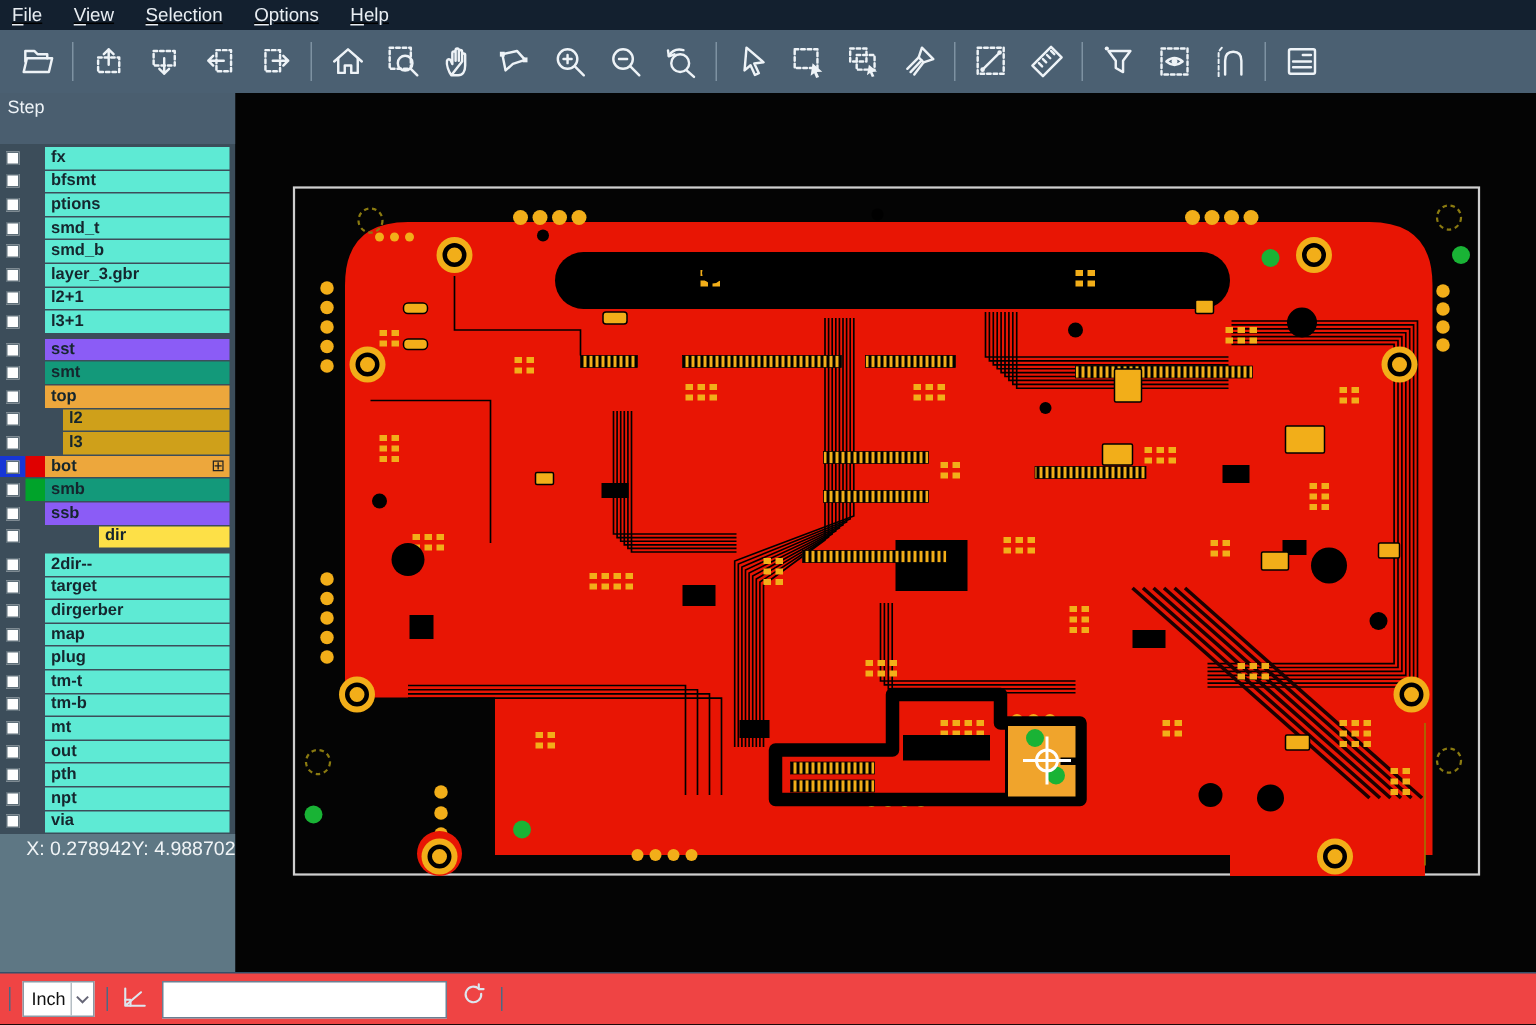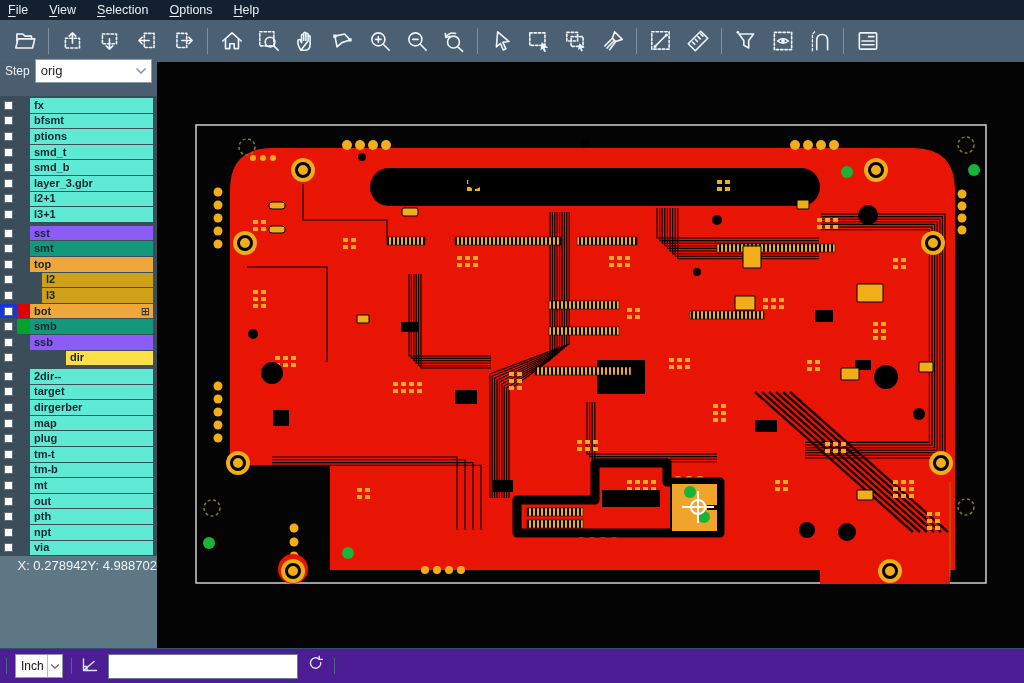--- a/index.html
+++ b/index.html
@@ -1,20 +1,20 @@
 <!DOCTYPE html>
 <html><head>
 <meta charset="utf-8">
 <style>
   html,body{margin:0;padding:0;background:#000;}
   *{box-sizing:border-box;}
   .app{position:relative;width:1024px;height:683px;overflow:hidden;font-family:"Liberation Sans",sans-serif;background:#000;}
 
   
-  .menubar{position:absolute;left:0;top:0;width:1024px;height:20px;background:#13202f;display:flex;align-items:center;padding-left:8px;gap:21px;}
+  .menubar{position:absolute;left:0;top:0;width:1024px;height:20px;background:#13202f;display:flex;align-items:center;padding-left:8px;gap:21px;text-decoration:underline;}
   .mitem{color:#e9eef3;font-size:12.5px;cursor:default;}
   .mitem u{text-underline-offset:2px;}
 
   
   .toolbar{position:absolute;left:0;top:20px;width:1024px;height:42px;background:#4b6072;display:flex;align-items:center;padding-left:6px;}
   .tool{width:37px;height:34px;display:flex;align-items:center;justify-content:center;border-radius:2px;}
   .tool svg{width:26px;height:26px;stroke:#eef3f7;color:#eef3f7;fill:none;stroke-width:1.5;stroke-linecap:round;stroke-linejoin:round;}
   .dsh{stroke-dasharray:2.2 1.8;}
   .dsh2{stroke-dasharray:2.2 1.8;stroke-width:1.2;}
   .tsep{width:1px;height:26px;background:#7e92a2;margin:0 5px;flex:0 0 1px;}
@@ -43,21 +43,21 @@
   .coordspanel{flex:1;background:#5e7784;display:flex;justify-content:flex-end;padding:0 0 3px 6px;}
   .cdivider{border-top:1px solid #8397a2;margin:0 0 4px -6px;}
   .cline{color:#f0f4f6;font-size:13px;line-height:19px;}
 
   
   .canvas{position:absolute;left:157px;top:62px;width:867px;height:586px;background:#040404;}
   .tr{fill:none;stroke:#000;stroke-width:1.1;}
   .trd{stroke:#1c0000;stroke-width:2.4;}
 
   
-  .statusbar{position:absolute;left:0;top:648px;width:1024px;height:35px;background:#4c1d95;border-top:1px solid #35506a;display:flex;align-items:center;padding-left:6px;gap:8px;}
+  .statusbar{position:absolute;left:0;top:648px;width:1024px;height:35px;background:#ef4444;border-top:1px solid #35506a;display:flex;align-items:center;padding-left:6px;gap:8px;}
   .ssep{width:1px;height:16px;background:#4d6883;flex:0 0 1px;}
   .unitsbox{width:48px;height:24px;background:#fff;border:1px solid #8a9aa6;display:flex;align-items:center;font-size:12px;color:#111;}
   .unitsbox .utxt{padding-left:5px;flex:1;}
   .unitsbox .uchev{width:15px;height:100%;border-left:1px solid #b5bec4;display:flex;align-items:center;justify-content:center;}
   .sicon svg{width:20px;height:20px;stroke:#dde6ee;fill:none;stroke-width:1.4;stroke-linecap:round;stroke-linejoin:round;}
   .cmdinput{width:190px;height:25px;background:#fff;border:1px solid #6b7f92;font-size:12px;padding:0 4px;font-family:"Liberation Sans",sans-serif;}
 </style>
 </head>
 <body>
 
@@ -214,28 +214,20 @@
         <svg viewBox="0 0 24 24">
           <rect x="4" y="4.5" width="16" height="15" rx="1"></rect>
           <path d="M12.5 8 H17.5 M6.5 12 H17.5 M6.5 15.5 H17.5"></path>
         </svg>
       </span>
     </div>
 
   <div class="sidebar">
     <div class="stepbar">
       <span class="steplabel">Step</span>
-      <span class="stepselect">
-        <span>orig</span>
-        <span class="chev">
-          <svg width="12" height="8" viewBox="0 0 12 8">
-              <path d="M1.5 1.5 L6 6 L10.5 1.5" stroke="#8a9aa6" stroke-width="1.6" fill="none"></path>
-            </svg>
-        </span>
-      </span>
     </div>
     <div class="layerlist">
         <div class="lrow">
           <span class="cbcell">
             <span class="cb"></span>
           </span>
           <span class="swcell"></span>
           <span class="lbl c-teal">fx</span>
         </div>
         <div class="lrow">

